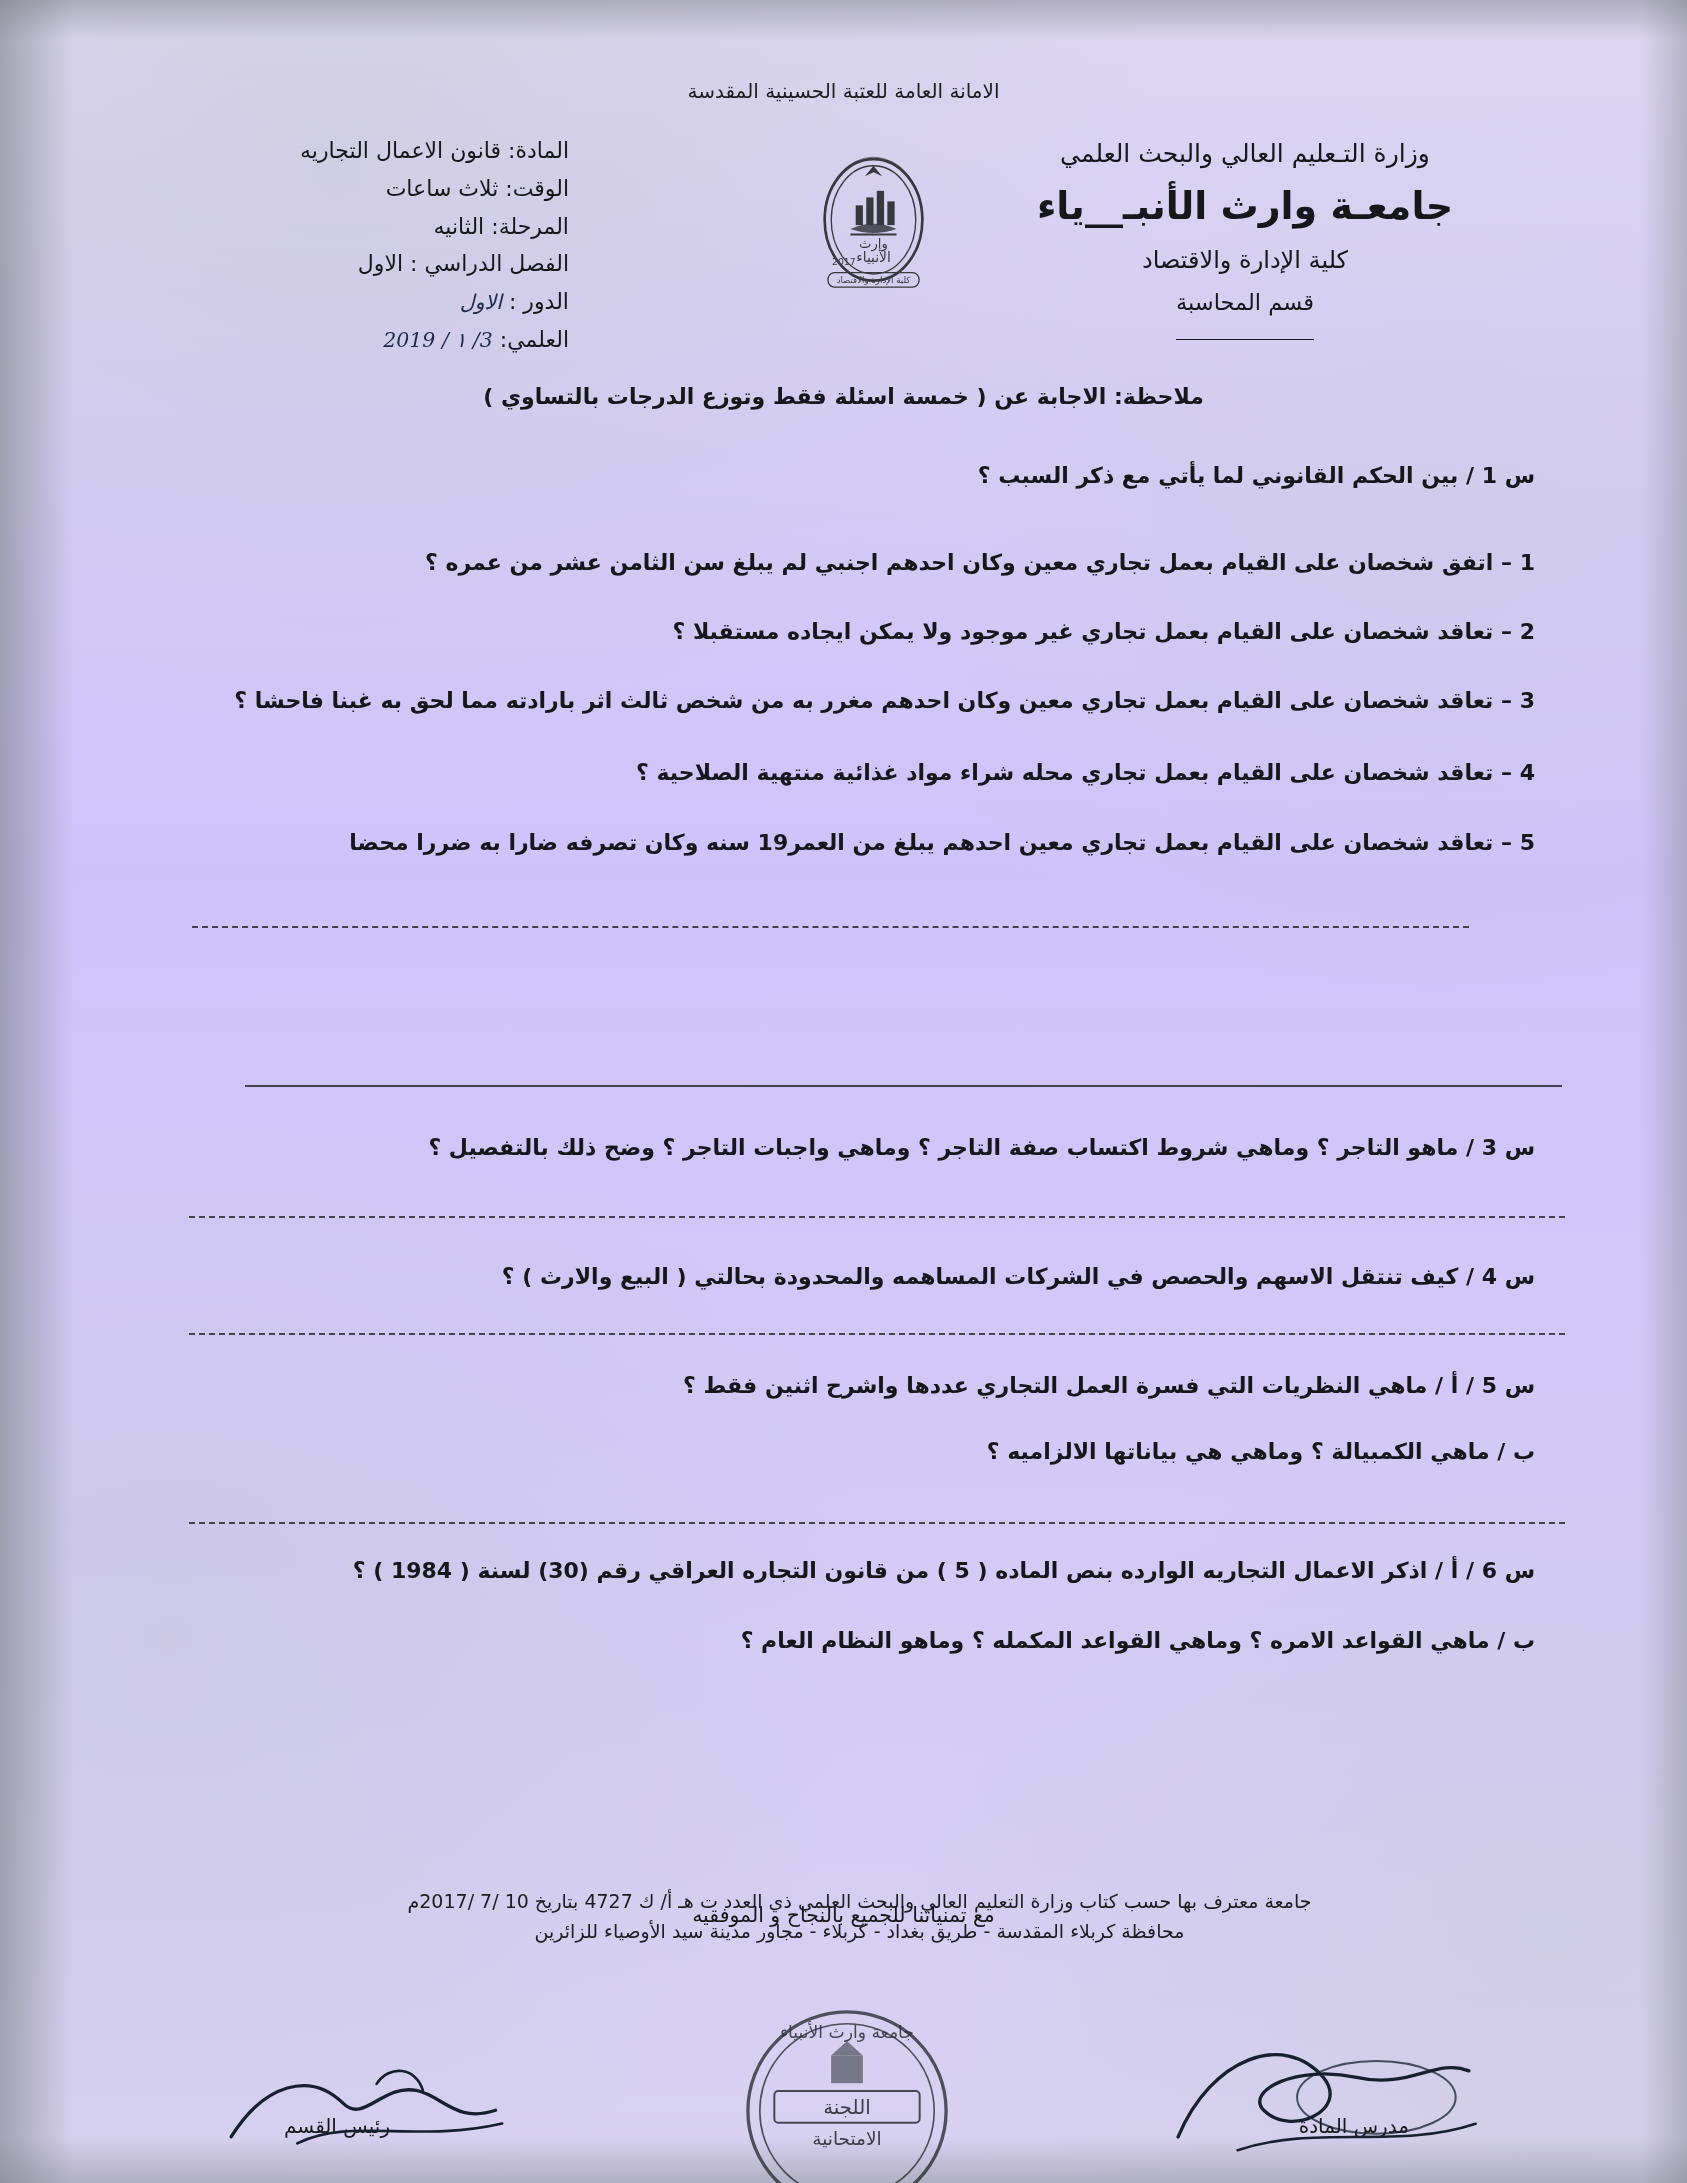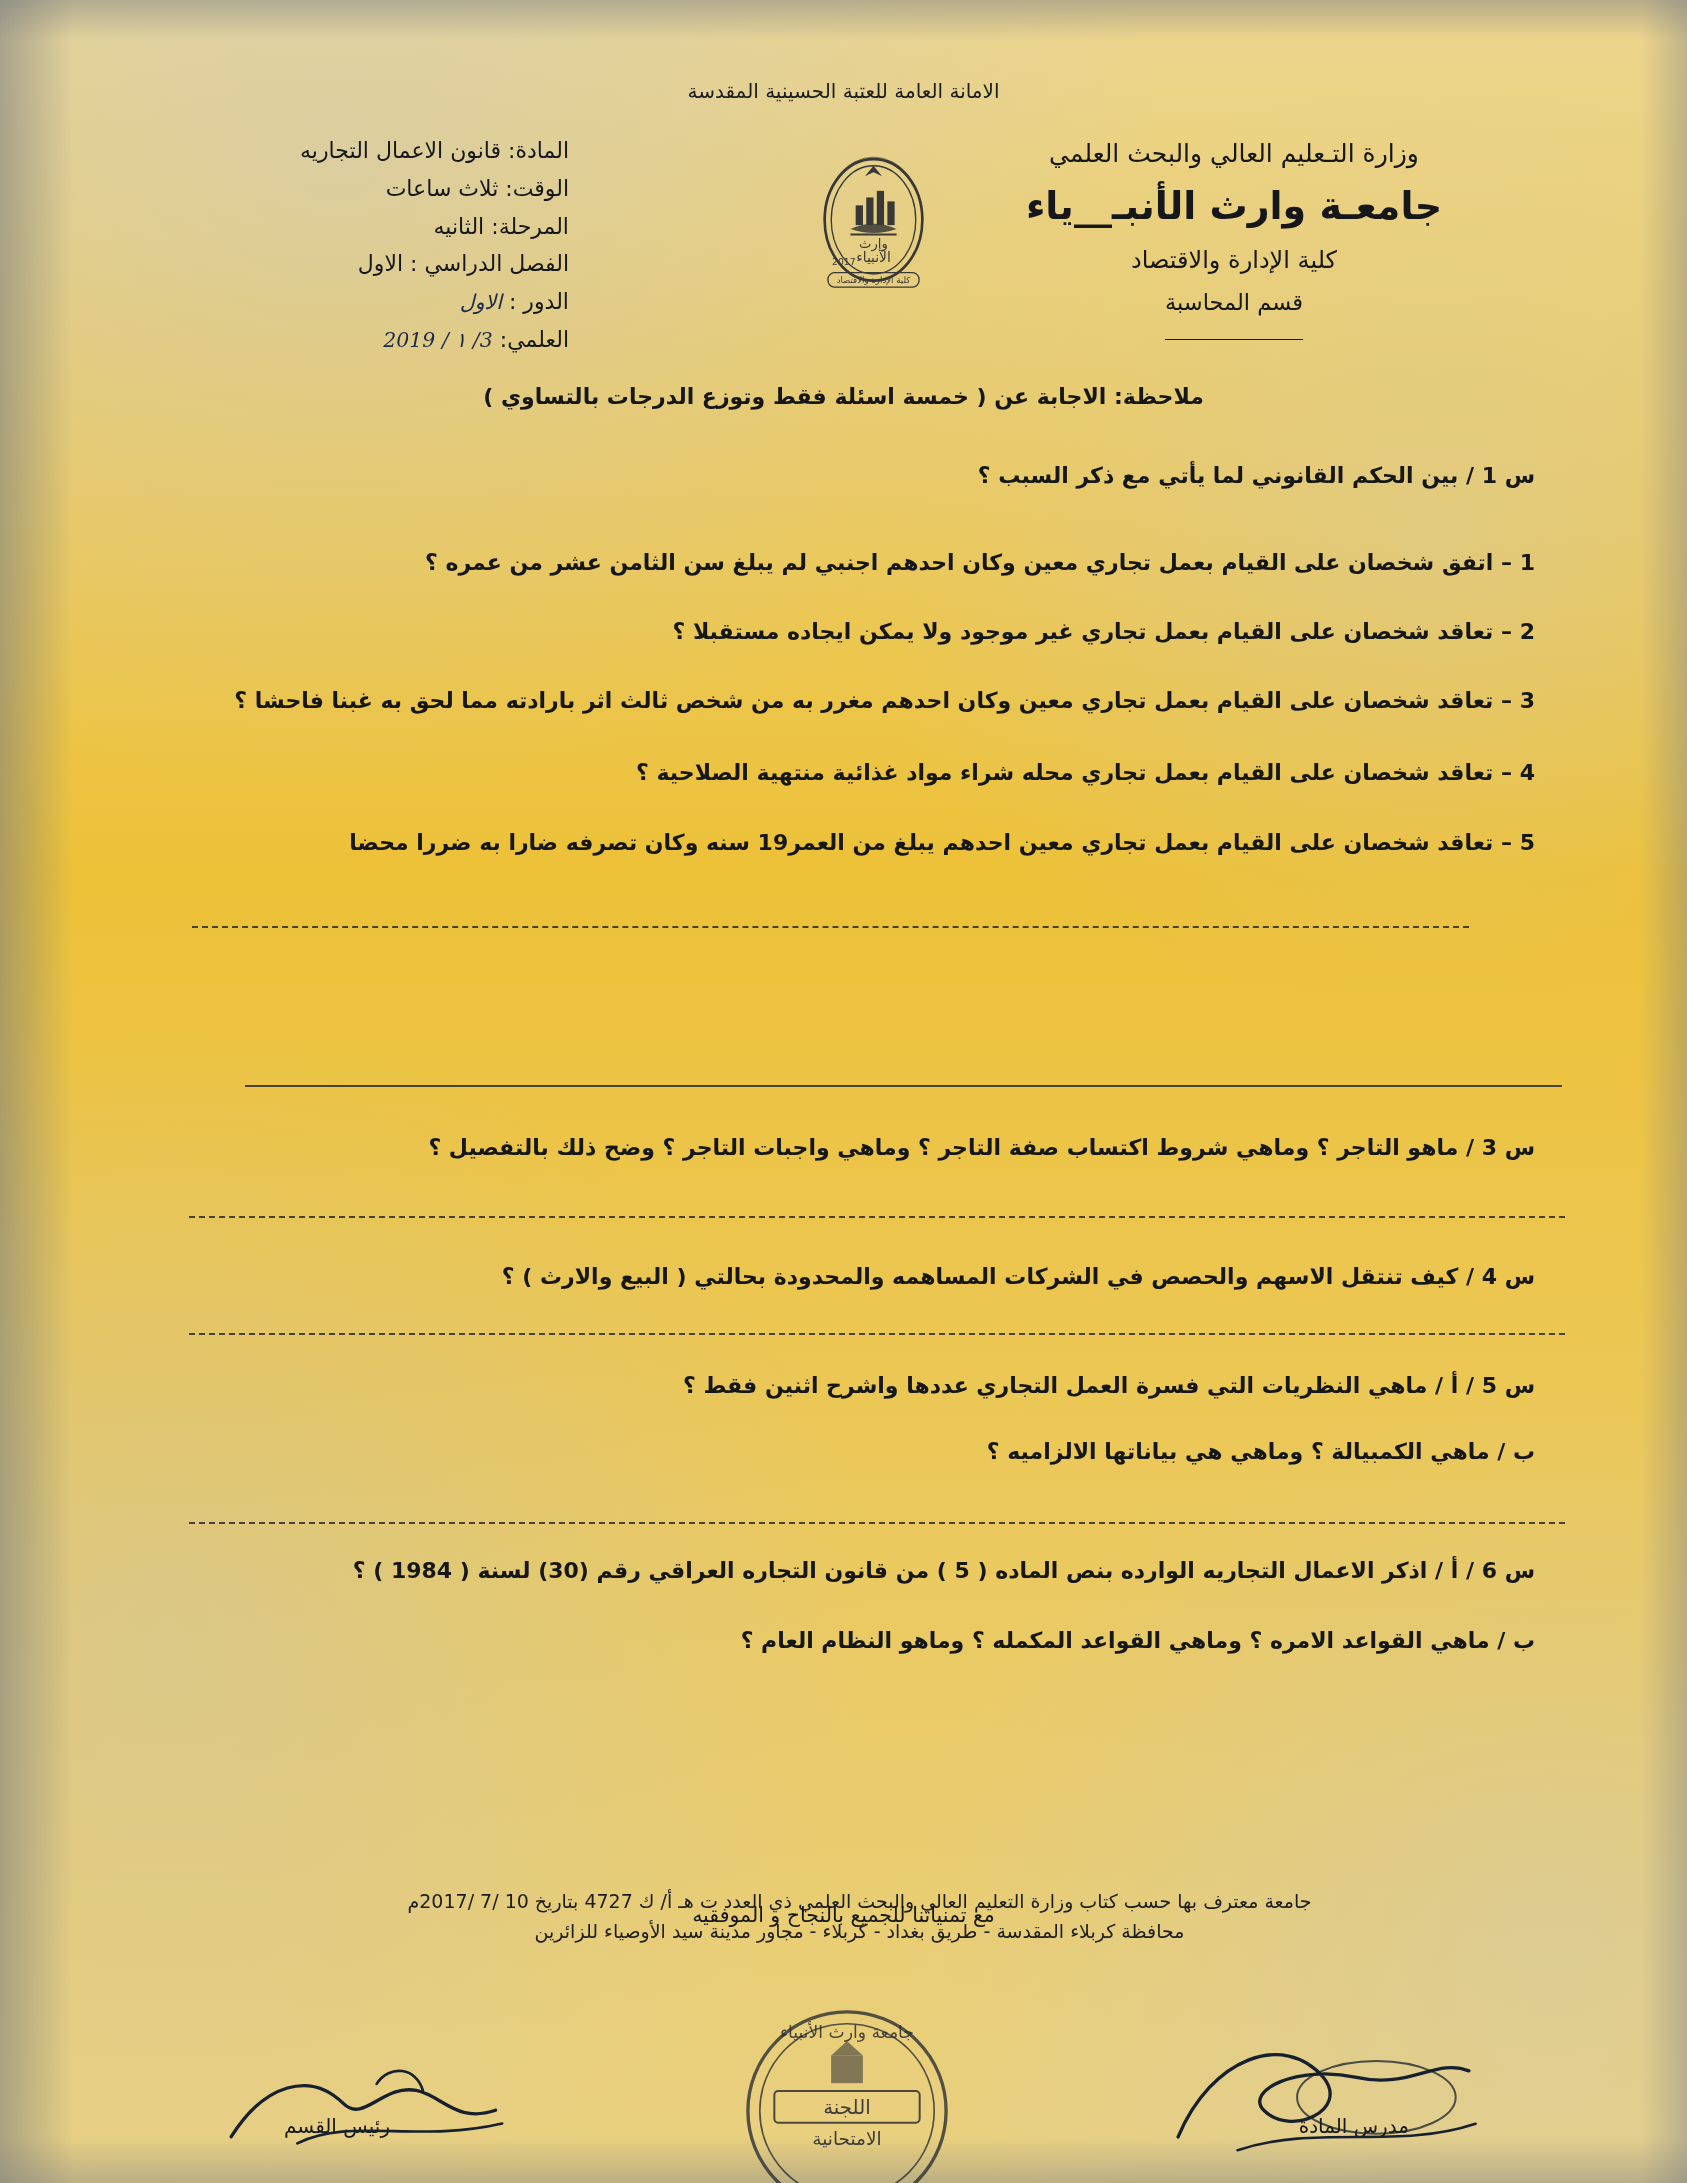--- a/index.html
+++ b/index.html
@@ -4,21 +4,21 @@
 <style>
   html, body {
     margin: 0;
     padding: 0;
     background: #6e6e6e;
   }
   .page {
     position: relative;
     width: 1687px;
     height: 2183px;
-    background: #eab308;
+    background: #c4b5fd;
     overflow: hidden;
     font-family: "DejaVu Sans", "Liberation Sans", sans-serif;
     color: #15171a;
   }
   
   .paper-shade {
     position: absolute;
     inset: 0;
     background:
       radial-gradient(ellipse 70% 40% at 20% 8%, rgba(195,200,205,0.40), rgba(255,255,255,0) 70%),
@@ -53,21 +53,21 @@
 
   .hdr-org {
     top: 79px; left: 0; width: 1687px;
     text-align: center;
     font-size: 20px;
     color: #1b1d20;
   }
 
   
   .uni-block {
-    top: 136px; right: 122px; width: 662px;
+    top: 136px; right: 111px; width: 662px;
     text-align: center;
     line-height: 1.45;
   }
   .uni-line1 { font-size: 25px; letter-spacing: 0.7px; }
   .uni-line2 { font-size: 38px; font-weight: bold; letter-spacing: 4px; margin-top: 6.6px; }
   .uni-line3 { font-size: 24px; margin-top: 9.3px; }
   .uni-line4 { font-size: 22.5px; margin-top: 8px; display: inline-block; border-bottom: 1.3px solid #15171a; padding-bottom: 20px; }
 
   
   .meta-block {

